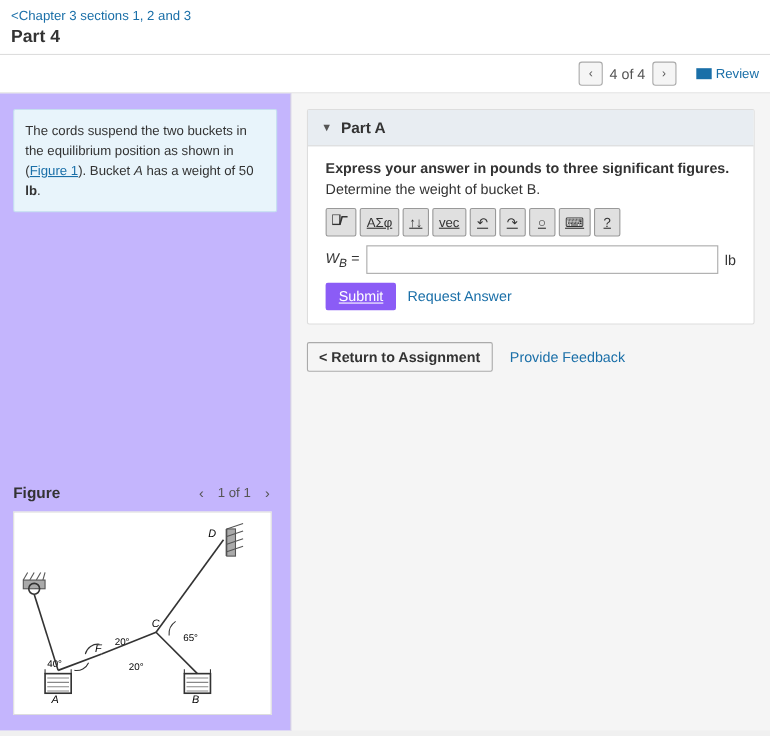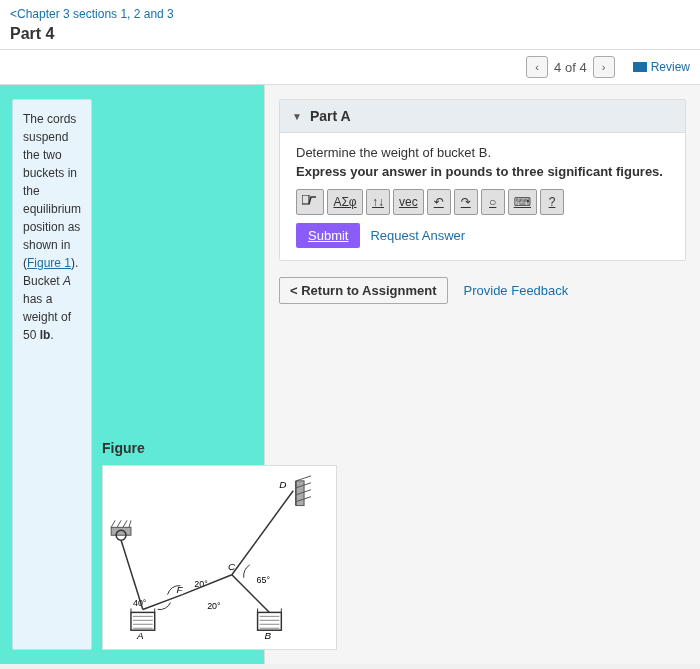--- a/index.html
+++ b/index.html
@@ -11,21 +11,21 @@
 
     .nav-bar { display: flex; justify-content: flex-end; align-items: center; padding: 6px 10px; background: #fff; border-bottom: 1px solid #ddd; }
     .nav-controls { display: flex; align-items: center; gap: 6px; }
     .nav-btn { width: 22px; height: 22px; border: 1px solid #aaa; background: #f5f5f5; border-radius: 3px; cursor: pointer; display: flex; align-items: center; justify-content: center; font-size: 11px; color: #555; }
     .page-indicator { font-size: 13px; color: #555; }
     .review-btn { display: flex; align-items: center; gap: 4px; color: #1a6fa8; font-size: 12px; text-decoration: none; margin-left: 12px; }
     .review-icon { width: 14px; height: 10px; background: #1a6fa8; display: inline-block; }
 
     .main-layout { display: flex; height: calc(669px - 90px); }
 
-    .left-panel { width: 265px; min-width: 265px; background: #5eead4; border-right: 1px solid #ddd; padding: 14px 12px; display: flex; flex-direction: row; gap: 10px; }
+    .left-panel { width: 265px; min-width: 265px; background: #c4b5fd; border-right: 1px solid #ddd; padding: 14px 12px; display: flex; flex-direction: column; gap: 10px; }
     .problem-text { background: #e8f4fb; border: 1px solid #c5dff0; padding: 10px; font-size: 12px; line-height: 1.5; border-radius: 2px; }
     .problem-text a { color: #1a6fa8; }
 
     .figure-section { margin-top: auto; }
     .figure-header { display: flex; align-items: center; justify-content: space-between; margin-bottom: 8px; }
     .figure-title { font-size: 14px; font-weight: bold; }
     .figure-nav { display: flex; align-items: center; gap: 6px; }
     .fig-nav-btn { width: 18px; height: 18px; border: none; background: transparent; cursor: pointer; font-size: 13px; color: #555; }
     .fig-page { font-size: 12px; color: #555; }
     .figure-canvas { width: 235px; height: 185px; background: #fff; border: 1px solid #ddd; position: relative; overflow: hidden; }
@@ -173,40 +173,45 @@
     </div>
   </div>
 
   <div class="right-panel">
     <div class="part-section">
       <div class="part-header">
         <span class="part-arrow">▼</span>
         <span class="part-title">Part A</span>
       </div>
       <div class="part-body">
+        <div class="part-instruction"><strong>Express your answer in pounds to three significant figures.</strong></div>
         <div class="part-instruction">Determine the weight of bucket B.</div>
-        <div class="part-instruction"><strong>Express your answer in pounds to three significant figures.</strong></div>
 
         <div class="toolbar">
           <button class="tool-btn" title="Square root">
             <svg width="16" height="14" viewBox="0 0 16 14" xmlns="http://www.w3.org/2000/svg">
               <rect x="0" y="0" width="7" height="9" fill="none" stroke="#333" stroke-width="1.2"></rect>
               <polyline points="7,9 9,2 14,2" fill="none" stroke="#333" stroke-width="1.5"></polyline>
             </svg>
           </button>
           <button class="tool-btn tool-btn-wide">ΑΣφ</button>
           <button class="tool-btn">↑↓</button>
           <button class="tool-btn">vec</button>
           <button class="tool-btn">↶</button>
           <button class="tool-btn">↷</button>
           <button class="tool-btn">○</button>
           <button class="tool-btn">⌨</button>
           <button class="tool-btn">?</button>
         </div>
 
+        <div class="answer-row">
+          <span class="answer-label"><em>W</em><sub>B</sub> =</span>
+          <input class="answer-input" type="text" value="" style="">
+          <span class="answer-unit">lb</span>
+        </div>
 
         <div class="action-btns">
           <button class="submit-btn">Submit</button>
           <a class="request-link" href="#">Request Answer</a>
         </div>
       </div>
     </div>
 
     <div class="return-row">
       <button class="return-btn">&lt; Return to Assignment</button>

